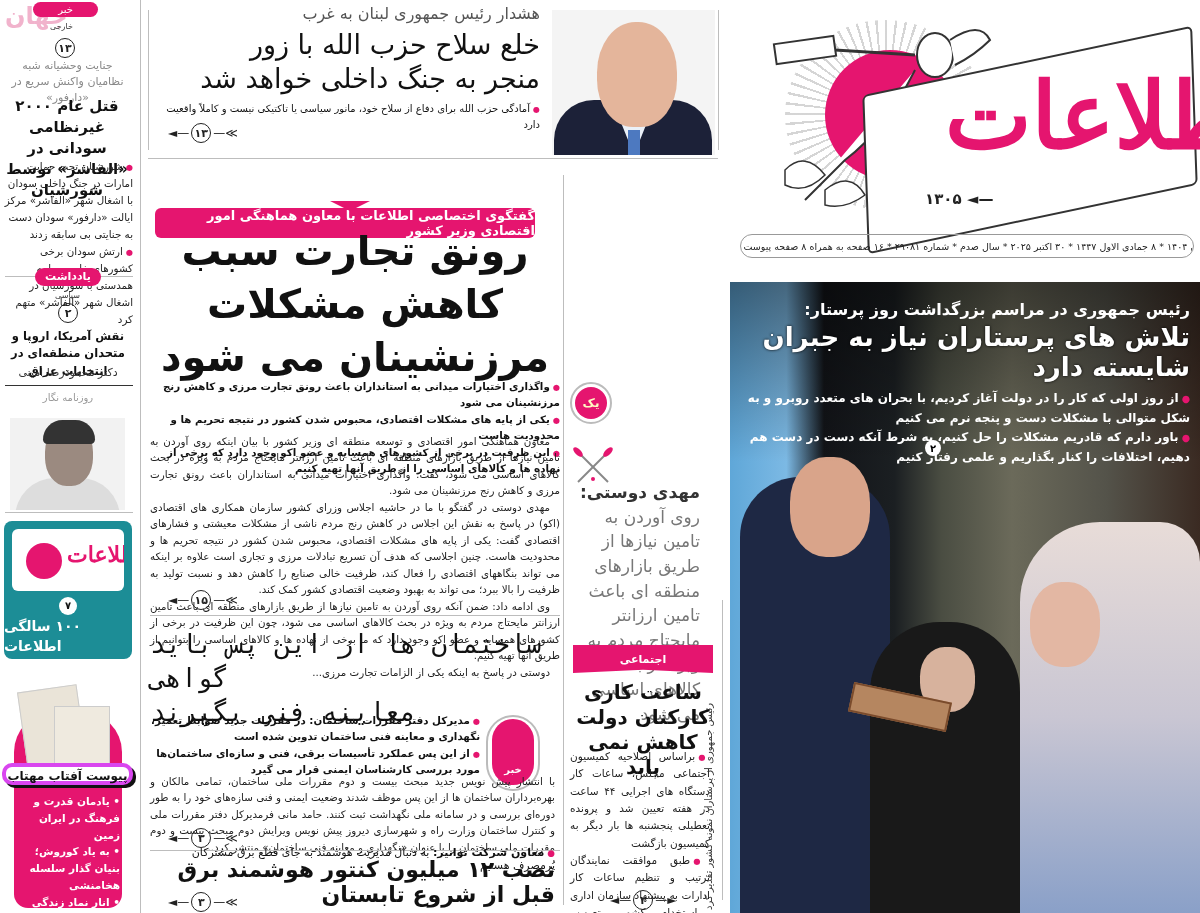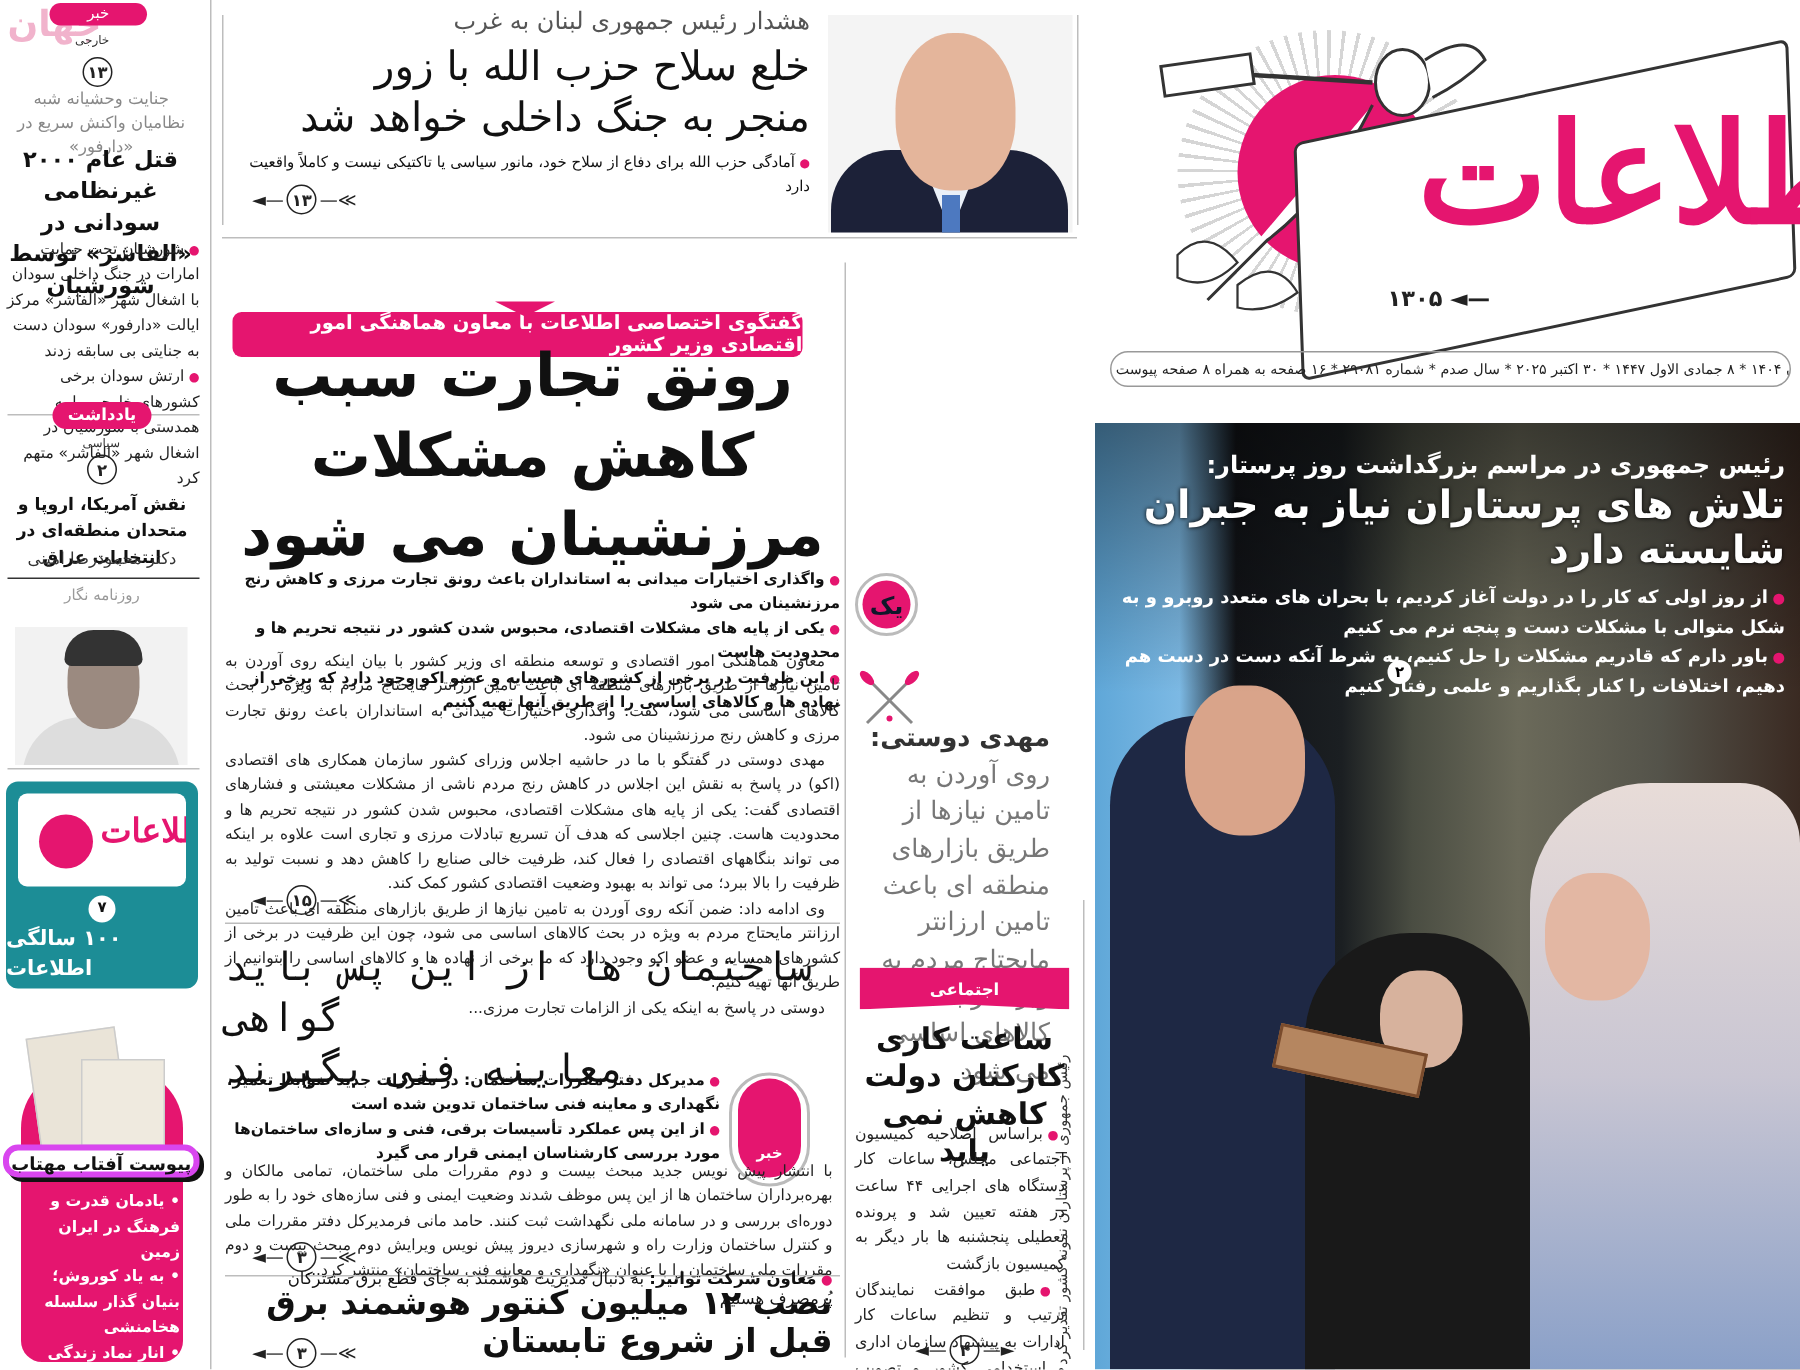--- a/index.html
+++ b/index.html
@@ -56,21 +56,21 @@
   
   #banner { left: 155px; top: 172px; width: 380px; height: 30px; background: #e5156f; color: #fff; border-radius: 6px; display: flex; align-items: center; justify-content: center; font-size: 13px; font-weight: bold; margin-top: 36px; }
   #banner-arrow { left: 330px; top: 201px; width: 0; height: 0; border-left: 20px solid transparent; border-right: 20px solid transparent; border-top: 10px solid #e5156f; }
   #trade-headline { left: 150px; top: 225px; width: 410px; text-align: center; font-size: 40px; font-weight: bold; line-height: 1.32; color: #111; }
   #trade-bullets { left: 150px; top: 378px; width: 410px; text-align: right; font-size: 10.3px; font-weight: bold; line-height: 1.6; }
   #trade-body { left: 150px; top: 433px; width: 410px; text-align: justify; font-size: 10.3px; line-height: 1.6; color: #222; }
   #trade-body p { text-indent: 10px; }
 
   
   #quote-badge { left: 570px; top: 382px; width: 42px; height: 42px; border-radius: 50%; border: 2px solid #bbb; display: flex; align-items: center; justify-content: center; }
-  #quote-badge span { width: 32px; height: 32px; border-radius: 50%; background: #e5156f; color: #0f172a; font-size: 16px; font-weight: bold; display: flex; align-items: center; justify-content: center; }
+  #quote-badge span { width: 32px; height: 32px; border-radius: 50%; background: #e5156f; color: #fef9c3; font-size: 12px; font-weight: bold; display: flex; align-items: center; justify-content: center; }
   #quote-oars { left: 568px; top: 447px; width: 50px; height: 40px; }
   #quote-text { left: 565px; top: 480px; width: 135px; font-size: 17px; line-height: 1.45; color: #777; text-align: right; }
   #quote-text b { color: #333; }
 
   
   #build-headline { left: 150px; top: 630px; width: 405px; text-align: left; font-size: 26px; line-height: 1.3; color: #111; font-family: Liberation Mono, monospace; }
   #build-badge { left: 486px; top: 715px; width: 54px; height: 76px; border: 2px solid #bbb; border-radius: 28px; display: flex; align-items: flex-end; justify-content: center; padding: 4px; }
   #build-badge .inner { width: 42px; height: 66px; background: #e5156f; border-radius: 22px; display: flex; align-items: flex-end; justify-content: center; color: #fff; font-size: 10px; font-weight: bold; padding-bottom: 10px; }
   #build-bullets { left: 150px; top: 712px; width: 330px; text-align: right; font-size: 10.3px; font-weight: bold; line-height: 1.6; }
   #build-body { left: 150px; top: 773px; width: 405px; text-align: justify; font-size: 10.3px; line-height: 1.6; color: #222; }

